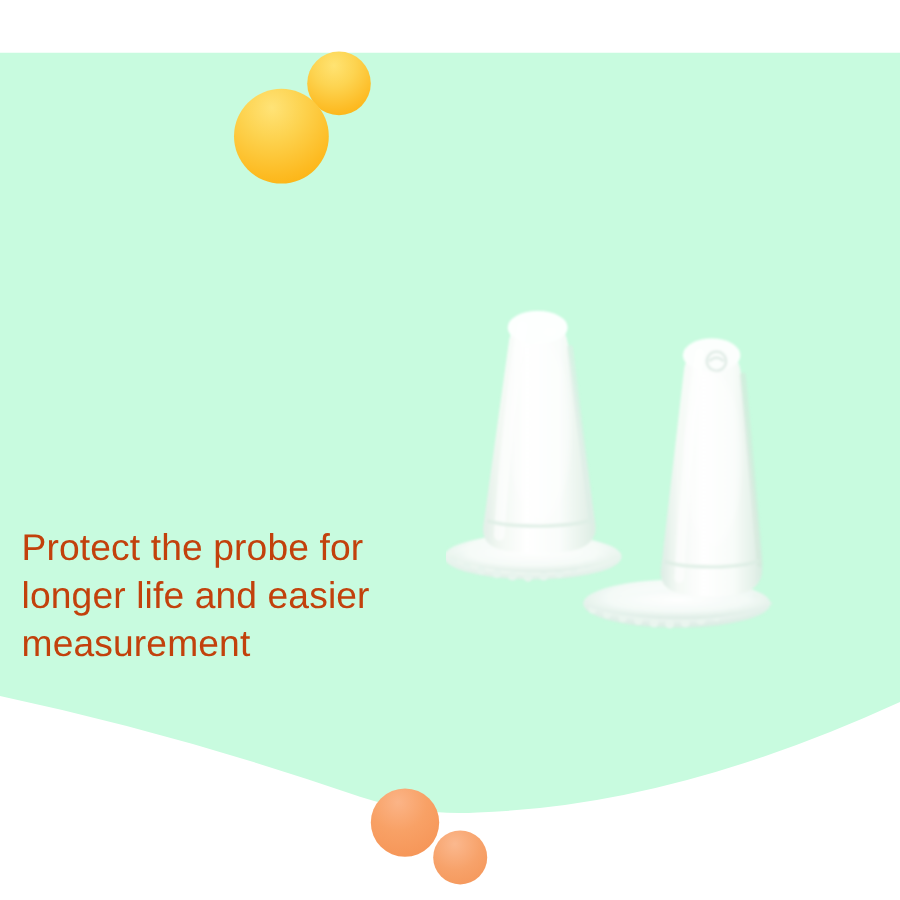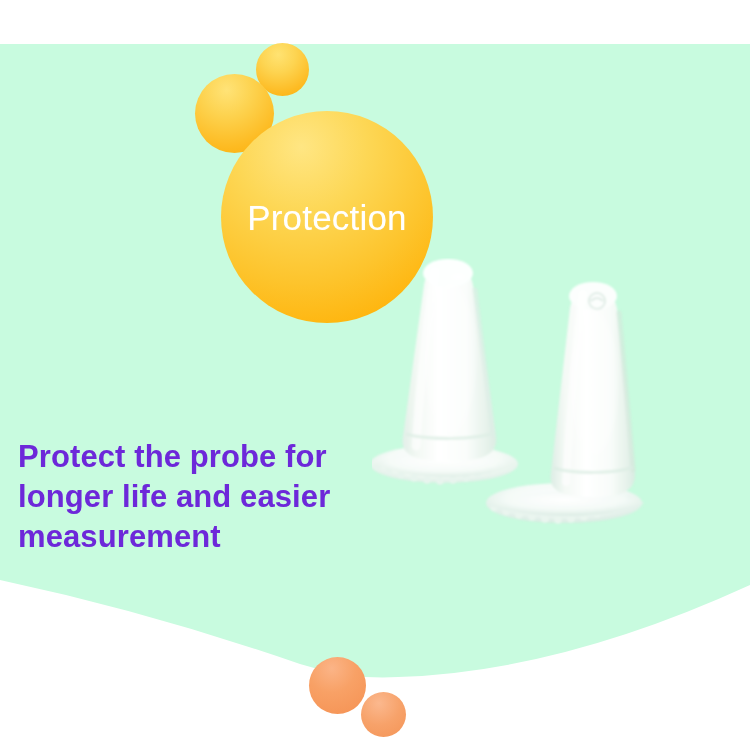--- a/index.html
+++ b/index.html
@@ -85,24 +85,24 @@
     height: 45px;
     background: radial-gradient(circle at 40% 25%, #FBB88E 0%, #F7A26A 50%, #F49456 100%);
   }
 
   
   .headline {
     position: absolute;
     left: 18px;
     top: 406px;
     width: 350px;
-    color: #6d28d9;
+    color: #c2410c;
     font-size: 31px;
     line-height: 40px;
-    font-weight: 700;
+    font-weight: 400;
     letter-spacing: 0.1px;
   }
 
   
   .product {
     position: absolute;
     left: 372px;
     top: 258px;
     width: 300px;
     height: 268px;
@@ -112,23 +112,20 @@
 <body>
 
 <div id="banner">
 
   <svg class="mint-bg" viewBox="0 0 750 750" preserveAspectRatio="none">
     <path d="M0,44 L750,44 L750,585 Q560,672 398,677 Q350,680 300,664 Q150,612 0,580 Z" fill="#C8FBDF"></path>
   </svg>
 
   <div class="bubble bubble-sm"></div>
   <div class="bubble bubble-md"></div>
-  <div class="bubble bubble-lg">
-    <span class="bubble-label">Protection</span>
-  </div>
 
   <svg class="product" viewBox="0 0 300 268">
     <defs>
       <linearGradient id="coneA" x1="0" y1="0" x2="1" y2="0">
         <stop offset="0%" stop-color="#E2EFE8"></stop>
         <stop offset="14%" stop-color="#F2F8F3"></stop>
         <stop offset="38%" stop-color="#FFFFFF"></stop>
         <stop offset="68%" stop-color="#FAFDFB"></stop>
         <stop offset="88%" stop-color="#E8F3EC"></stop>
         <stop offset="100%" stop-color="#DCEDE3"></stop>

